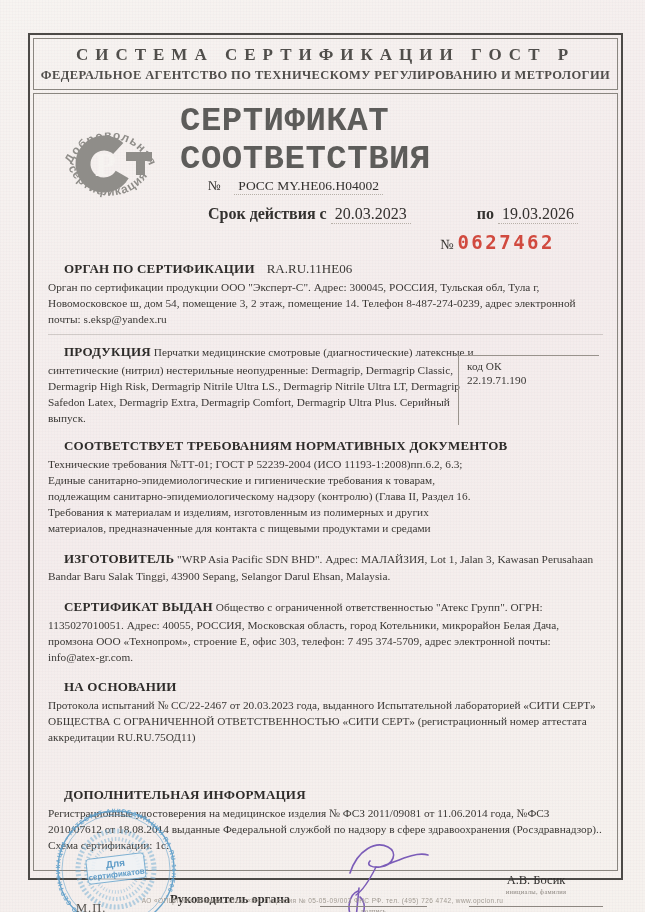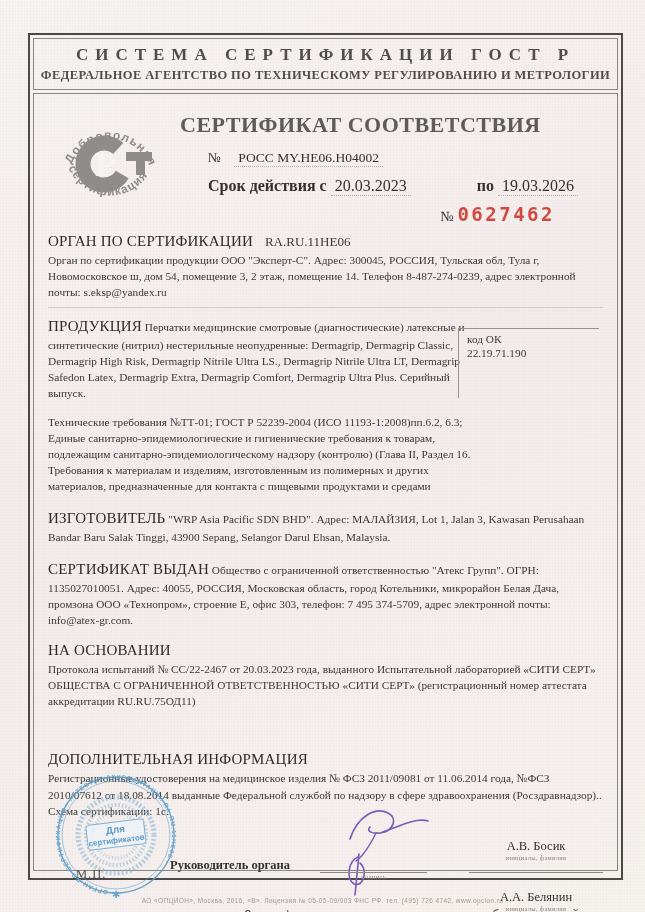--- a/index.html
+++ b/index.html
@@ -22,36 +22,36 @@
   .h1{font-weight:bold;font-size:17px;letter-spacing:7px;color:#504e4b;}
   .h2{font-weight:bold;font-size:12.5px;letter-spacing:0.4px;color:#504e4b;margin-top:3px;}
   .main-box{
     border:1px solid #8a8680;margin-top:3px;height:778px;box-sizing:border-box;
     padding:8px 14px 0 14px;position:relative;
   }
   .title-row{display:flex;align-items:flex-start;}
   .logo{width:124px;flex:0 0 124px;margin-top:2px;}
   .title-col{flex:1;padding-left:8px;}
   .cert-title{
-    font-family:Liberation Serif, serif;font-weight:bold;
-    font-size:22px;letter-spacing:0.5px;color:#5d5c5a;margin-top:10px;
-  }
-  .num-line{margin-top:12px;font-size:13.5px;padding-left:28px;color:#33312f;}
+    font-family:Liberation Mono, monospace;font-weight:bold;
+    font-size:34px;letter-spacing:0.5px;color:#5d5c5a;margin-top:0;
+  }
+  .num-line{font-size:13.5px;padding-left:28px;color:#33312f;}
   .no-sym{margin-right:10px;}
   .dotted{border-bottom:1px dotted #b7b0a8;padding:0 4px 1px 4px;}
   .validity-line{margin-top:11px;font-size:16px;padding-left:28px;color:#33312f;}
   .validity-line .lbl{font-weight:bold;}
   .validity-line .gap{display:inline-block;width:58px;}
   .blank-line{margin-top:8px;font-size:14px;text-align:right;padding-right:48px;color:#3a3835;}
   .blank-num{
     font-family:"DejaVu Sans Mono", monospace;font-size:19px;letter-spacing:2.5px;
     color:#d14a3f;font-weight:bold;
   }
   .section{margin-top:0;position:relative;}
-  .sec-label{font-weight:normal;font-size:15px;color:#2e2c2a;letter-spacing:0.2px;}
+  .sec-label{font-weight:bold;font-size:13px;color:#2e2c2a;letter-spacing:0.2px;margin-left:16px;}
   .sec-code{font-size:13px;margin-left:8px;}
   .body-text{font-size:11.3px;line-height:1.42;margin:2px 0 0 0;color:#3a3835;}
   .w430{width:432px;}
   .w440{width:440px;}
   .sep{border-bottom:1px solid rgba(125,120,113,0.30);margin:7px 0 0 0;}
   .code-box{
     position:absolute;right:4px;width:128px;
     border-top:1px solid #9a9048;border-top-color:#99938c;border-left:1px solid #99938c;
     padding:3px 4px 0 8px;font-size:11.3px;line-height:1.25;color:#3a3835;
   }
@@ -145,20 +145,21 @@
           <span class="sec-label">ПРОДУКЦИЯ</span>
           <span>Перчатки медицинские смотровые (диагностические) латексные и синтетические (нитрил) нестерильные неопудренные:  Dermagrip, Dermagrip Classic, Dermagrip High Risk, Dermagrip Nitrile Ultra LS., Dermagrip Nitrile Ultra LT,  Dermagrip Safedon Latex, Dermagrip Extra, Dermagrip Comfort, Dermagrip Ultra Plus. Серийный выпуск.</span>
         </p>
         <div class="code-box" style="top:12px;height:66px;">
           <div>код ОК</div>
           <div>22.19.71.190</div>
         </div>
       </div>
 
       <div class="section" style="margin-top:12px">
+        <div class="sec-label">СООТВЕТСТВУЕТ ТРЕБОВАНИЯМ НОРМАТИВНЫХ ДОКУМЕНТОВ</div>
         <p class="body-text w440">Технические требования №ТТ-01; ГОСТ Р 52239-2004 (ИСО 11193-1:2008)пп.6.2, 6.3; Единые санитарно-эпидемиологические и гигиенические требования к товарам, подлежащим санитарно-эпидемиологическому надзору (контролю) (Глава II, Раздел 16. Требования к материалам и изделиям, изготовленным из полимерных и других материалов, предназначенные для контакта с пищевыми продуктами и средами</p>
       </div>
 
       <div class="section" style="margin-top:14px">
         <p class="body-text" style="margin-top:0">
           <span class="sec-label">ИЗГОТОВИТЕЛЬ</span>
           <span>"WRP Asia Pacific SDN BHD". Адрес: МАЛАЙЗИЯ, Lot 1, Jalan 3, Kawasan Perusahaan Bandar Baru Salak Tinggi, 43900 Sepang, Selangor Darul Ehsan, Malaysia.</span>
         </p>
       </div>
 

